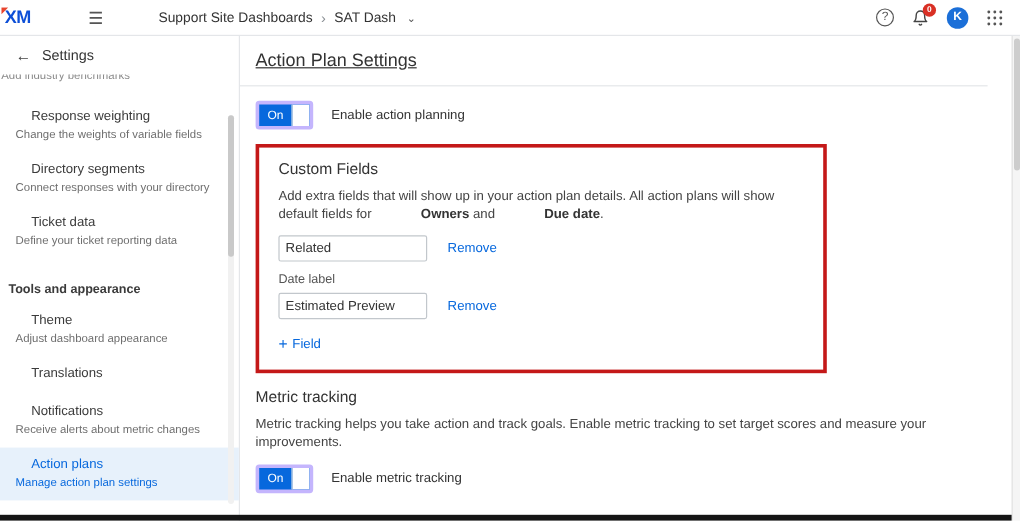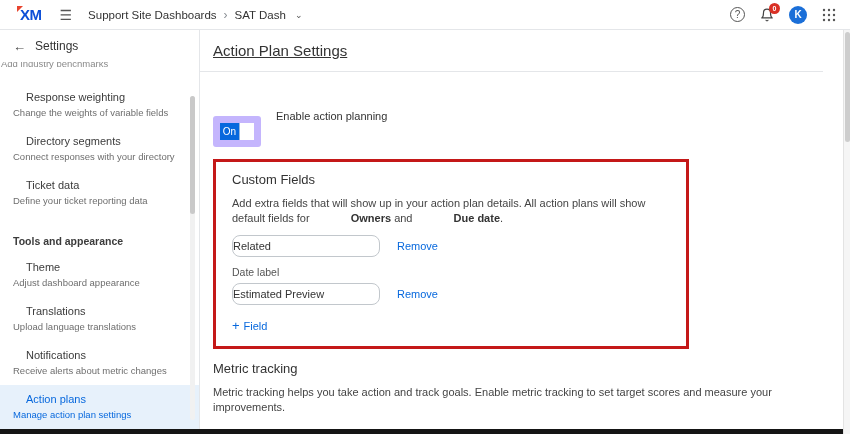--- a/index.html
+++ b/index.html
@@ -3,21 +3,21 @@
 <meta charset="utf-8">
 <style>
   * { margin:0; padding:0; box-sizing:border-box; }
   html,body { width:850px; height:434px; overflow:hidden; background:#fff; color:#333;
               font-family:"Liberation Sans", sans-serif; }
   .app { position:relative; width:850px; height:434px; background:#fff; }
 
   
   .topbar { position:absolute; top:0; left:0; right:0; height:30px; background:#fff;
             border-bottom:1px solid #e4e6e9; display:flex; align-items:center;
-            padding:0 14px 0 20px; z-index:20; }
+            padding:0 14px 0 4px; z-index:20;gap:30px; }
   .logo { position:relative; font-weight:bold; font-size:15px; color:#0d4fd7;
           letter-spacing:-0.5px; margin-right:18px; cursor:pointer; }
   .logo::before { content:""; position:absolute; left:-3px; top:0; width:6px; height:6px;
                   background:#e8442e; clip-path:polygon(0 0,100% 0,0 100%); }
   .hamburger { font-size:14px; color:#555; margin-right:16px; cursor:pointer; line-height:1; }
   .breadcrumb { display:flex; align-items:center; gap:7px; font-size:11.5px; color:#333; }
   .crumb { cursor:pointer; }
   .crumb-sep { color:#8a8f94; font-size:12px; }
   .crumb-chevron { color:#555; font-size:9px; margin-left:2px; }
   .topbar-right { margin-left:auto; display:flex; align-items:center; gap:15px; }
@@ -40,50 +40,50 @@
                     padding-left:13px; font-size:12px; color:#333; }
   .back-arrow { font-size:13px; color:#444; cursor:pointer; }
   .clipped-item { height:9px; overflow:hidden; padding-left:1px; }
   .clipped-item span { display:block; margin-top:-4px; font-size:9.5px; color:#8a8a8a; }
   .side-item { padding:8px 16px 8px 13px; cursor:pointer; }
   .side-item.first { margin-top:12px; }
   .side-item .t { font-size:11px; line-height:13px; color:#3b3b3b; margin-bottom:3px;padding-left:13px; }
   .side-item .d { font-size:9.5px; line-height:12px; color:#6e6e6e; }
   .side-item.selected { background:#e7f1fb; }
   .side-item.selected .t, .side-item.selected .d { color:#0768dd; }
-  .side-section { padding:20px 13px 6px; font-size:10.5px; font-weight:bold; color:#3b3b3b; }
+  .side-section { padding:20px 7px 6px; font-size:10.5px; font-weight:bold; color:#3b3b3b; }
   .side-scroll-track { position:absolute; top:66px; bottom:14px; right:4px; width:5px;
                        background:#f1f1f1; border-radius:3px; }
   .side-scroll-thumb { position:absolute; top:0; left:0; width:5px; height:118px;
                        background:#c9c9c9; border-radius:3px; cursor:pointer; }
 
   
   .main { position:absolute; top:30px; left:200px; right:7px; bottom:0; background:#fff;
           padding:0 20px 0 13px; overflow:hidden; }
   .page-title { font-size:15px; line-height:17px; font-weight:normal; color:#333; padding-top:12px;text-decoration:underline; }
   .main-divider { height:1px; background:#e4e6e9; margin:12px 0 0 -13px; }
   .toggle-row { display:flex; align-items:center; margin-top:12px; }
-  .toggle { width:48px; height:31px; border:7px solid #c4b5fd; border-radius:3px;
-            background:#0768dd; display:flex; cursor:pointer; overflow:hidden;margin-top:32px; }
+  .toggle { width:48px; height:24px; border:3px solid #c4b5fd; border-radius:3px;
+            background:#0768dd; display:flex; cursor:pointer; overflow:hidden; }
   .toggle-on-label { flex:1; color:#fff; font-size:10px; display:flex; align-items:center;
                      justify-content:center; }
   .toggle-knob { width:15px; background:#fff; border-left:1px solid #9ab8dd; }
   .row-label { margin-left:15px; font-size:11px; color:#333;text-align:center; }
 
   .annotation-box { width:476px; border:3px solid #c41818; margin-top:12px;
                     padding:10px 16px 12px; }
   .section-title { font-size:13px; line-height:15px; font-weight:normal; color:#333;
                    margin-bottom:9px; }
   .section-desc { font-size:11px; color:#444; line-height:15px; }
   .annotation-box .section-desc { max-width:445px; margin-bottom:9px; }
   .section-desc b { color:#333;padding-left:38px; }
   .field-label { font-size:10.5px; line-height:12px; color:#555; margin-bottom:5px; }
   .input-row { display:flex; align-items:center; margin-bottom:9px; }
-  .text-input { width:148px; height:22px; border:1px solid #c2c7cc; border-radius:8px;
-                font-size:11px; padding:0 0; color:#333;
+  .text-input { width:124px; height:22px; border:1px solid #c2c7cc; border-radius:2px;
+                font-size:11px; padding:0 5px; color:#333;
                 font-family:"Liberation Sans", sans-serif; }
   .remove-link { margin-left:17px; color:#0768dd; font-size:11px; cursor:pointer; }
   .add-field { display:inline-flex; align-items:center; gap:4px; color:#0768dd;
                font-size:11px; margin-top:5px; cursor:pointer; }
   .add-field .plus { font-size:13px; line-height:13px; }
 
   .metric-section { margin-top:12px; }
   .metric-section .section-desc { max-width:630px; margin-bottom:10px; }
 
   
@@ -160,21 +160,20 @@
     </div>
 
     <div class="side-section">Tools and appearance</div>
 
     <div class="side-item">
       <div class="t">Theme</div>
       <div class="d">Adjust dashboard appearance</div>
     </div>
     <div class="side-item">
       <div class="t">Translations</div>
-      <div class="d">Upload language translations</div>
     </div>
     <div class="side-item">
       <div class="t">Notifications</div>
       <div class="d">Receive alerts about metric changes</div>
     </div>
     <div class="side-item selected">
       <div class="t">Action plans</div>
       <div class="d">Manage action plan settings</div>
     </div>
 

